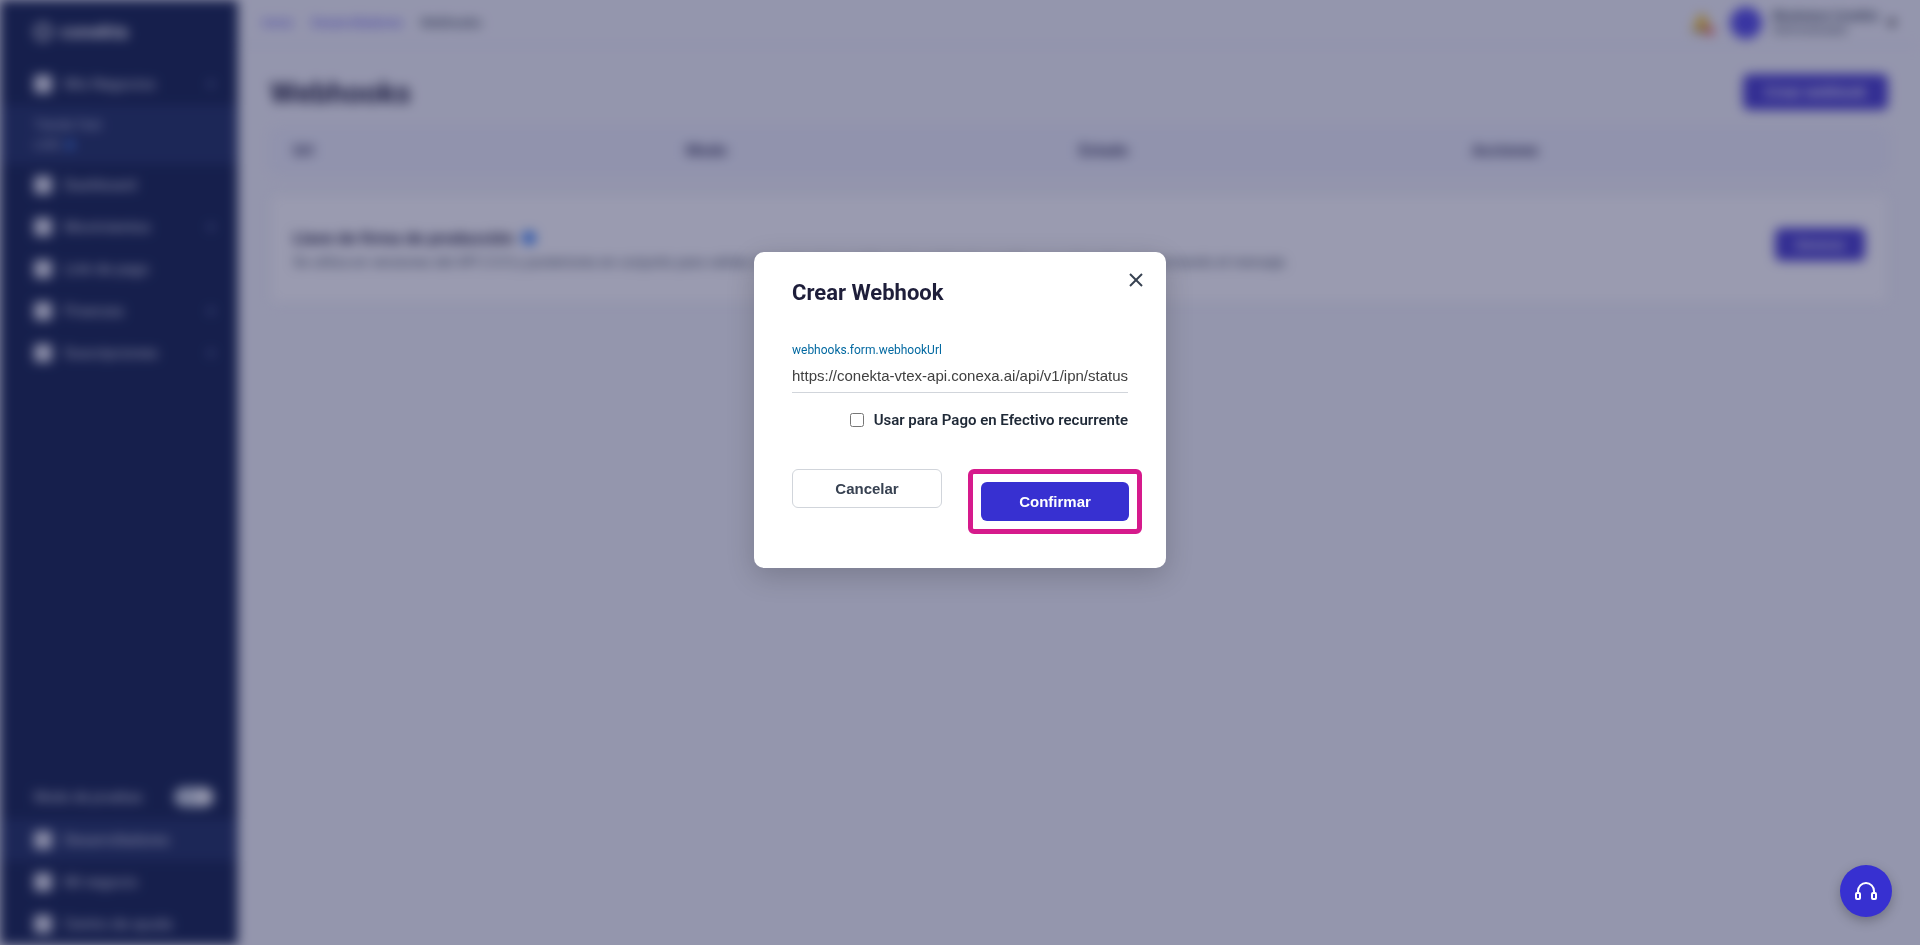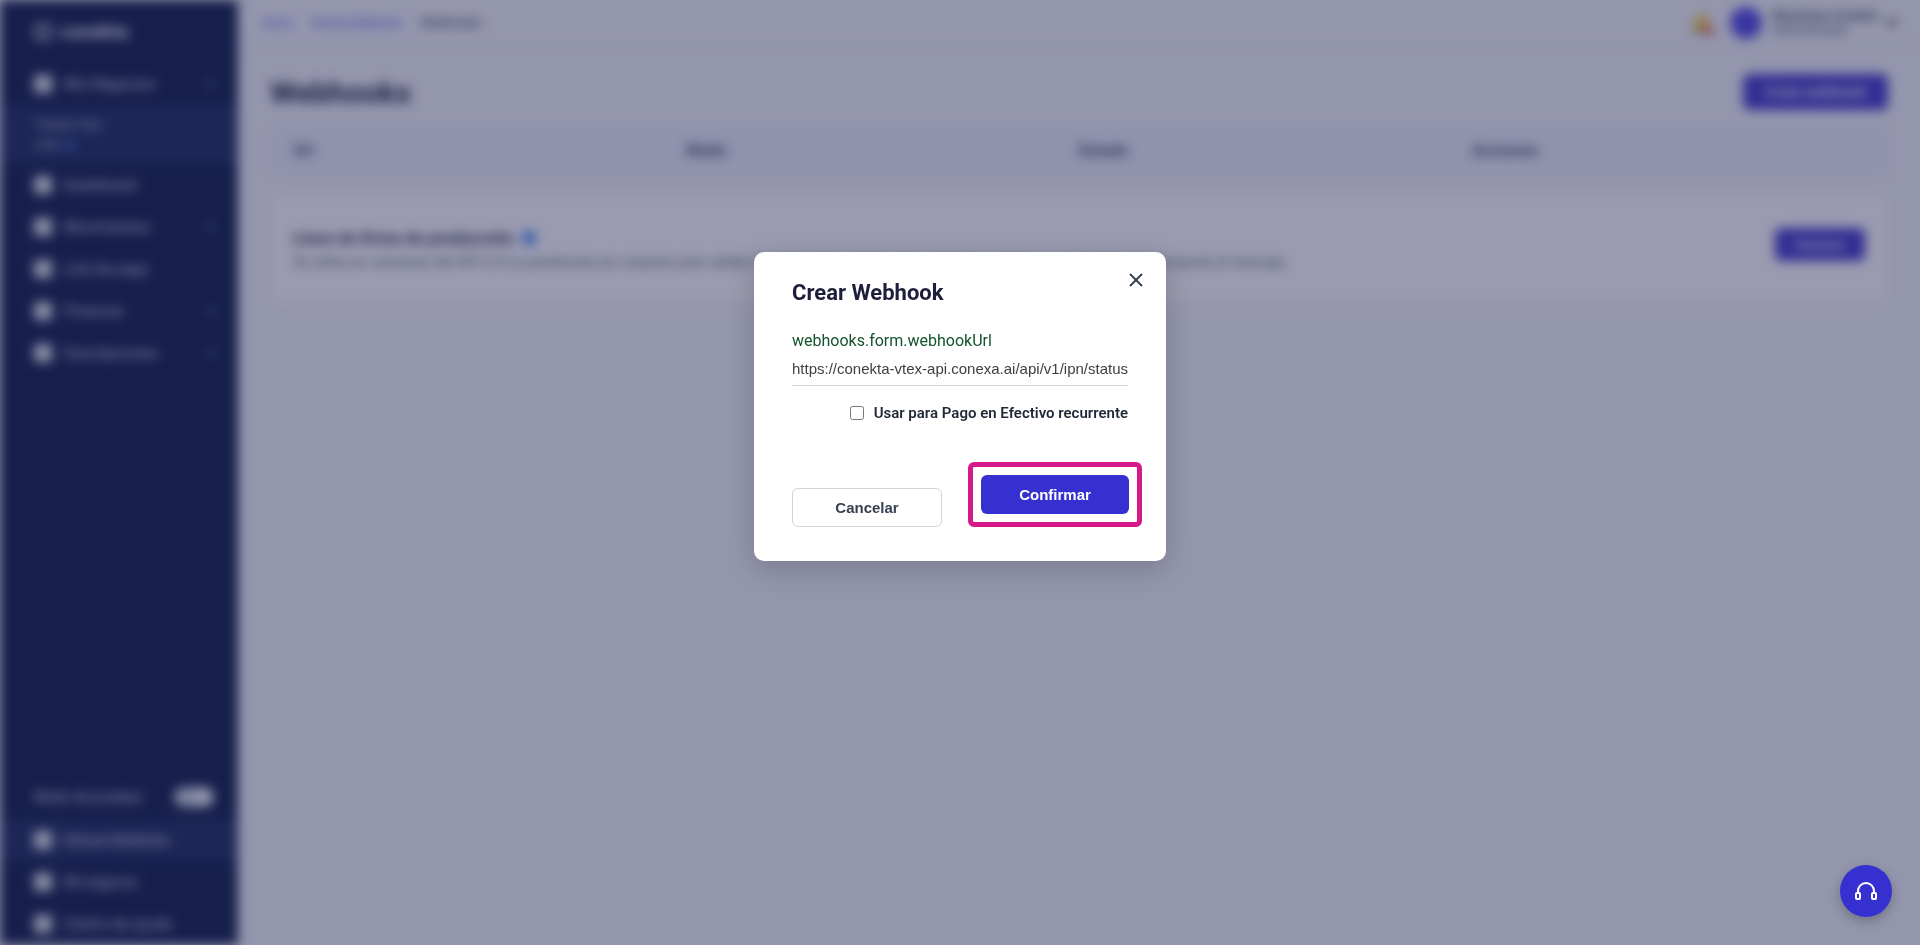--- a/index.html
+++ b/index.html
@@ -48,27 +48,27 @@
   .panel-body p { font-size:14px; color:#4b5563; }
   .btn-small { background:#4338ca; color:#fff; border:none; padding:9px 20px; border-radius:6px; font-size:13px; font-weight:600; }
 
   
   .overlay { position: absolute; inset: 0; background: rgba(30, 34, 80, 0.45); display: flex; align-items: flex-start; justify-content: center; padding-top: 252px; }
 
   
   .modal { width: 412px; background: #fff; border-radius: 10px; padding: 28px 38px 34px 38px; position: relative; box-shadow: 0 8px 28px rgba(0,0,0,0.18); }
   .modal-close { position: absolute; top: 16px; right: 18px; background: none; border: none; cursor: pointer; color: #374151; font-size: 18px; line-height: 1; padding: 4px; }
   .modal-close svg { width: 16px; height: 16px; display:block; }
-  .modal-title { font-size: 22px; font-weight: 700; color: #1e1e3a; margin-bottom: 26px; }
-  .field-label { font-size: 16px; color: #14532d; margin-bottom: 4px; display: block; }
+  .modal-title { font-size: 22px; font-weight: 700; color: #1e1e3a; margin-bottom: 38px; }
+  .field-label { font-size: 12px; color: #0369a1; margin-bottom: 4px; display: block; }
   .field-input { width: 100%; border: none; border-bottom: 1px solid #d1d5db; padding: 6px 0 8px 0; font-size: 15px; color: #404040; outline: none; margin-bottom: 18px; }
   .checkbox-row { display: flex; align-items: center; gap: 10px; margin-bottom: 40px; justify-content: flex-end; }
   .checkbox-row input { width: 14px; height: 14px; }
   .checkbox-row label { font-size: 15px; font-weight: 600; color: #1f2937; }
-  .modal-actions { display: flex; gap: 26px; align-items: flex-end; }
+  .modal-actions { display: flex; gap: 26px; align-items: flex-start; }
   .btn-secondary { flex: 0 0 auto; width: 150px; background: #fff; border: 1px solid #d1d5db; border-radius: 6px; padding: 10px 0; font-size: 15px; font-weight: 600; color: #374151; cursor: pointer; }
   .confirm-wrap { border: 5px solid #d61a8c; border-radius: 6px; padding: 8px; }
   .btn-confirm { width: 148px; background: #3730d1; color: #fff; border: none; border-radius: 6px; padding: 11px 0; font-size: 15px; font-weight: 700; cursor: pointer; }
 
   
   .fab { position: absolute; right: 28px; bottom: 28px; width: 52px; height: 52px; border-radius: 50%; background: #3730d1; display:flex; align-items:center; justify-content:center; color:#fff; box-shadow: 0 4px 12px rgba(0,0,0,0.25); }
   .fab svg { width: 24px; height: 24px; }
 </style>
 </head>
 <body>

